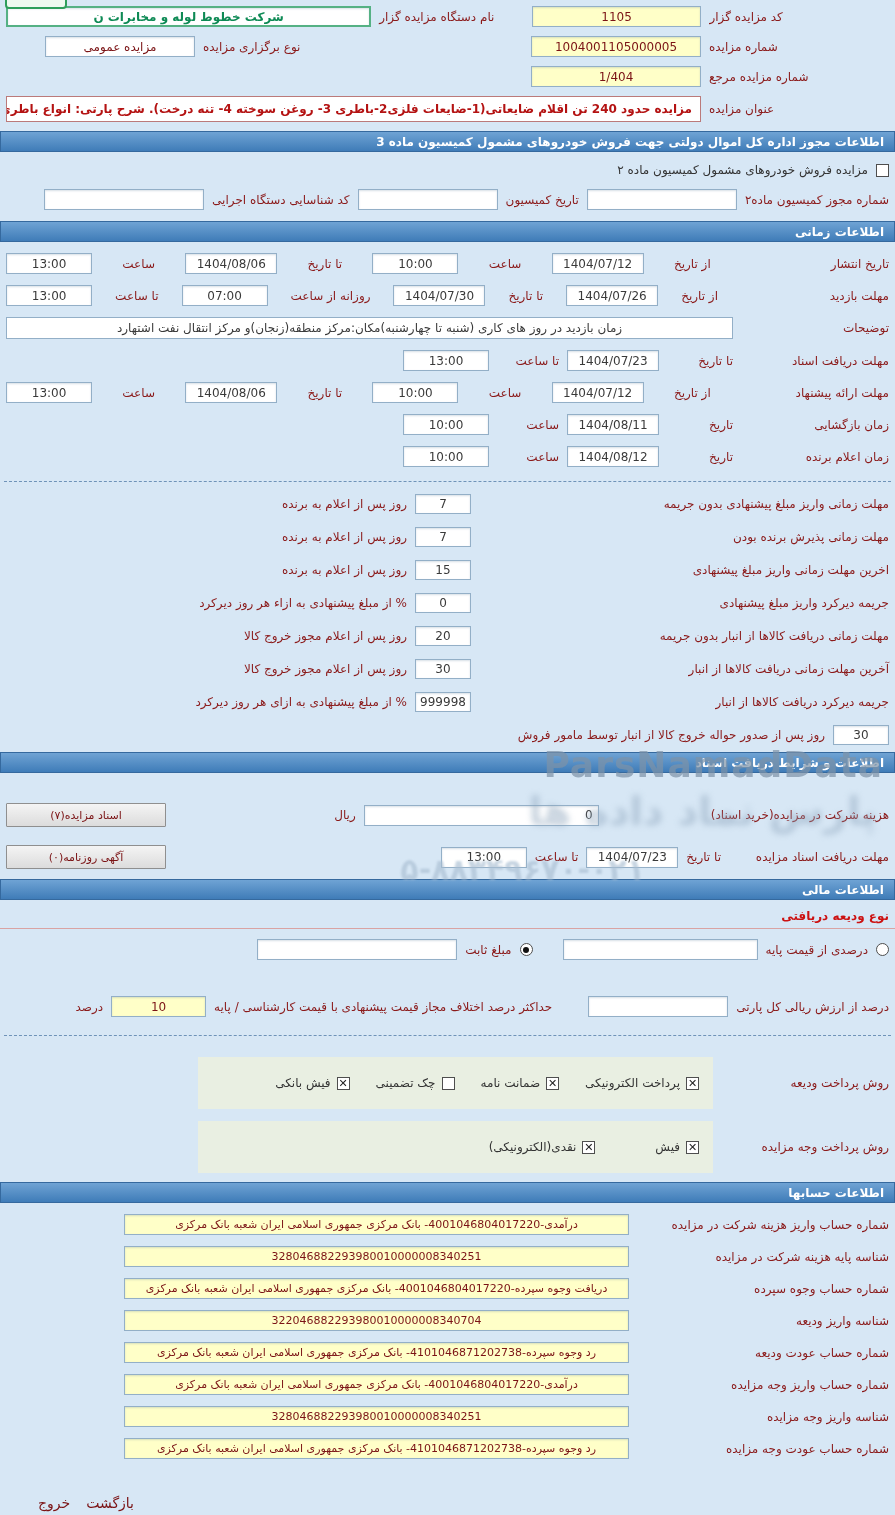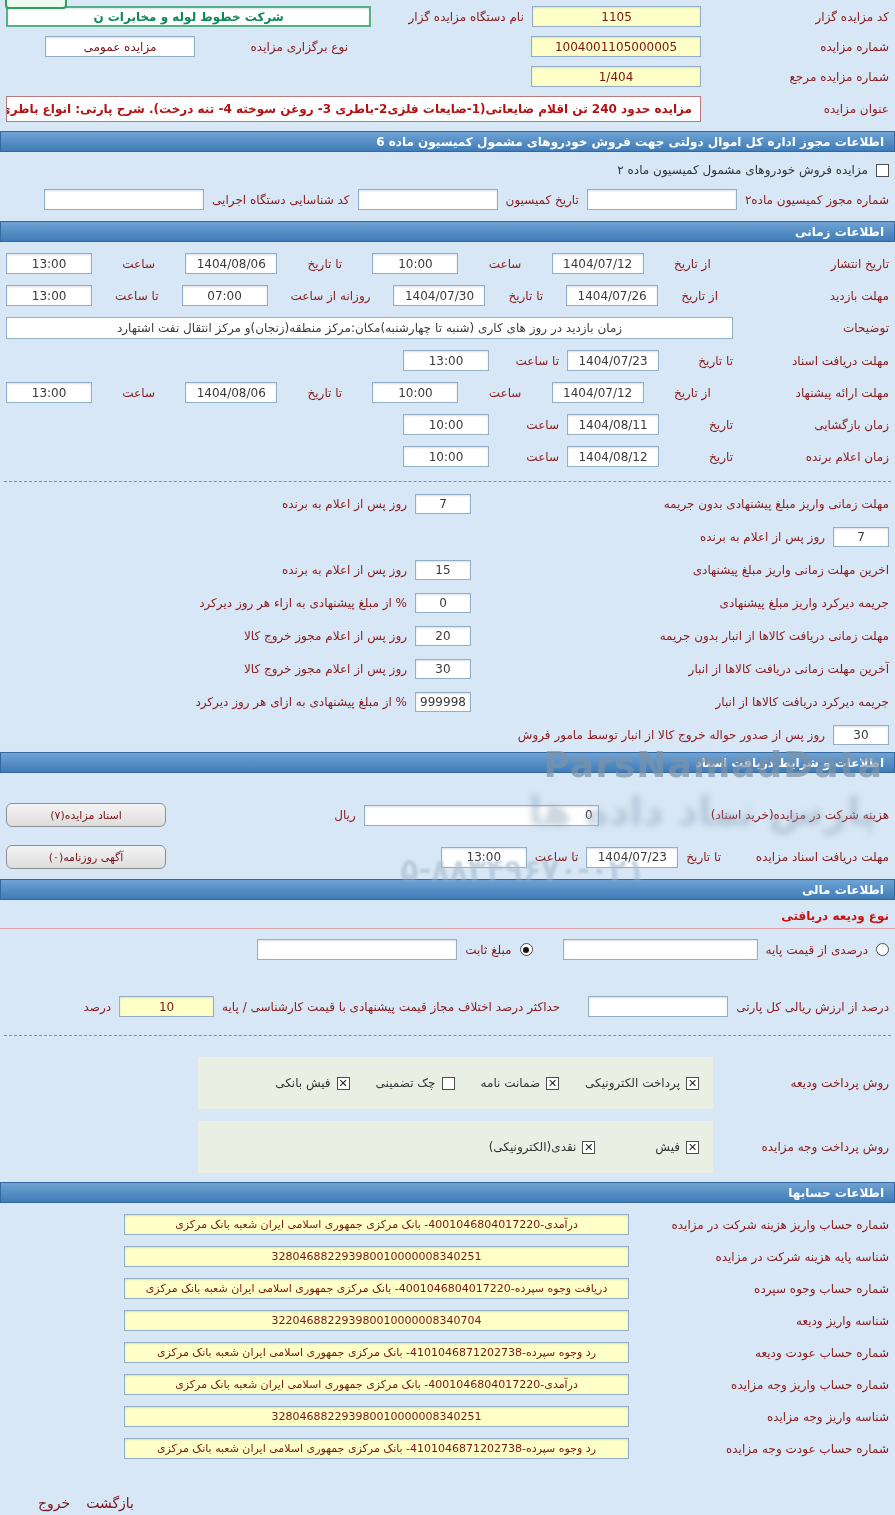--- a/index.html
+++ b/index.html
@@ -5,21 +5,21 @@
   *{box-sizing:border-box;margin:0;padding:0}
   html,body{width:895px;height:1515px}
   body{
     background:#d7e7f5;
     font-family:"DejaVu Sans","Liberation Sans",sans-serif;
     direction:rtl;position:relative;overflow:hidden;
     font-size:12px;color:#333;
   }
   .row{display:flex;align-items:center;padding:0 6px;column-gap:8px;position:relative;z-index:1}
   .lbl{color:#8b1a1a;white-space:nowrap}
-  .c{text-align:right}
+  .c{text-align:left}
   .inp{
     background:#fff;border:1px solid #93afc7;height:21px;
     display:flex;align-items:center;justify-content:center;
     color:#3a3a3a;white-space:nowrap;overflow:hidden;
     box-shadow:inset 0 1px 2px rgba(100,130,160,.25);
   }
   .inp.yellow{background:#ffffc8;color:#7b1315}
   .inp.start{justify-content:flex-start;padding:0 5px}
   .w180{width:180px}.w170{width:170px}.w150{width:150px}.w145{width:145px}
   .w160{width:160px}.w140{width:140px}.w335{width:366px}
@@ -30,21 +30,21 @@
     color:#fff;font-weight:bold;display:flex;align-items:center;padding:0 10px;position:relative;z-index:1}
   .t-lbl{width:148px}
   .date{width:92px}.time{width:86px}
   .spread{justify-content:space-between}
   .notes-box{flex:1;background:#fff;border:1px solid #93afc7;height:22px;display:flex;
     align-items:center;justify-content:center;color:#3a3a3a;white-space:nowrap;overflow:hidden}
   .dashed{border-top:1px dashed #6f93b8;margin:0 4px;position:relative;z-index:1}
   .dl-lbl{width:410px}
   .dl-inp{width:56px;height:20px}
   .btn{width:160px;height:24px;background:linear-gradient(#f4f4f4,#dcdcdc);border:1px solid #8f8f8f;
-    border-radius:6px;color:#7b1315;font-size:11px;display:flex;align-items:center;justify-content:center;
+    border-radius:1px;color:#7b1315;font-size:11px;display:flex;align-items:center;justify-content:center;
     white-space:nowrap;cursor:pointer}
   .cb{width:13px;height:13px;background:#fff;border:1px solid #4e4e4e;display:inline-flex;
     align-items:center;justify-content:center;font-size:11px;color:#222;flex:none}
   .cb.checked::after{content:"✕";line-height:1}
   .radio{width:13px;height:13px;background:#fff;border:1px solid #4e4e4e;border-radius:50%;position:relative;flex:none}
   .radio.checked::after{content:"";position:absolute;inset:2.5px;background:#111;border-radius:50%}
   .cb-lbl{color:#333;white-space:nowrap}
   .panel{width:515px;height:52px;background:#e9efe2;display:flex;align-items:center;gap:26px;padding:0 14px}
   .red-note{color:#cc1111;font-weight:bold}
   .type-row{border-bottom:1px solid #d9a3a3;padding-bottom:5px}
@@ -81,21 +81,21 @@
 <div class="row" style="margin-top:9px">
   <div class="lbl w180 c">شماره مزایده مرجع</div>
   <div class="inp yellow w170">1/404</div>
 </div>
 
 <div class="row" style="margin-top:9px">
   <div class="lbl w180 c">عنوان مزایده</div>
   <div class="title-box">مزایده حدود 240 تن اقلام ضایعاتی(1-ضایعات فلزی2-باطری 3- روغن سوخته 4- تنه درخت). شرح پارتی: انواع باطری ماشین و مخابراتی</div>
 </div>
 
-<div class="secbar" style="margin-top:9px">اطلاعات مجوز اداره کل اموال دولتی جهت فروش خودروهای مشمول کمیسیون ماده 6</div>
+<div class="secbar" style="margin-top:9px">اطلاعات مجوز اداره کل اموال دولتی جهت فروش خودروهای مشمول کمیسیون ماده 3</div>
 
 <div class="row" style="margin-top:11px">
   <span class="cb"></span>
   <span class="cb-lbl">مزایده فروش خودروهای مشمول کمیسیون ماده ۲</span>
 </div>
 
 <div class="row" style="margin-top:12px">
   <div class="lbl">شماره مجوز کمیسیون ماده۲</div>
   <div class="inp w150"></div>
   <div class="lbl">تاریخ کمیسیون</div>
@@ -172,20 +172,21 @@
 </div>
 
 <div class="dashed" style="margin-top:14px"></div>
 
 <div class="row" style="margin-top:12px">
   <div class="lbl dl-lbl">مهلت زمانی واریز مبلغ پیشنهادی بدون جریمه</div>
   <div class="inp dl-inp">7</div>
   <div class="lbl">روز پس از اعلام به برنده</div>
 </div>
 <div class="row" style="margin-top:13px">
+  <div class="lbl dl-lbl">مهلت زمانی پذیرش برنده بودن</div>
   <div class="inp dl-inp">7</div>
   <div class="lbl">روز پس از اعلام به برنده</div>
 </div>
 <div class="row" style="margin-top:13px">
   <div class="lbl dl-lbl">اخرین مهلت زمانی واریز مبلغ پیشنهادی</div>
   <div class="inp dl-inp">15</div>
   <div class="lbl">روز پس از اعلام به برنده</div>
 </div>
 <div class="row" style="margin-top:13px">
   <div class="lbl dl-lbl">جریمه دیرکرد واریز مبلغ پیشنهادی</div>
@@ -241,21 +242,21 @@
   <span class="lbl">درصدی از قیمت پایه</span>
   <div class="inp" style="width:195px"></div>
   <span class="radio checked" style="margin-right:22px"></span>
   <span class="lbl">مبلغ ثابت</span>
   <div class="inp" style="width:200px"></div>
 </div>
 
 <div class="row" style="margin-top:36px">
   <div class="lbl">درصد از ارزش ریالی کل پارتی</div>
   <div class="inp w140"></div>
-  <div class="lbl" style="margin-right:20px">حداکثر درصد اختلاف مجاز قیمت پیشنهادی با قیمت کارشناسی / پایه</div>
+  <div class="lbl" style="margin-right:28px">حداکثر درصد اختلاف مجاز قیمت پیشنهادی با قیمت کارشناسی / پایه</div>
   <div class="inp yellow" style="width:95px">10</div>
   <div class="lbl">درصد</div>
 </div>
 
 <div class="dashed" style="margin-top:18px"></div>
 
 <div class="row" style="margin-top:21px">
   <div class="lbl" style="width:168px">روش پرداخت ودیعه</div>
   <div class="panel">
     <span class="cb checked"></span>

